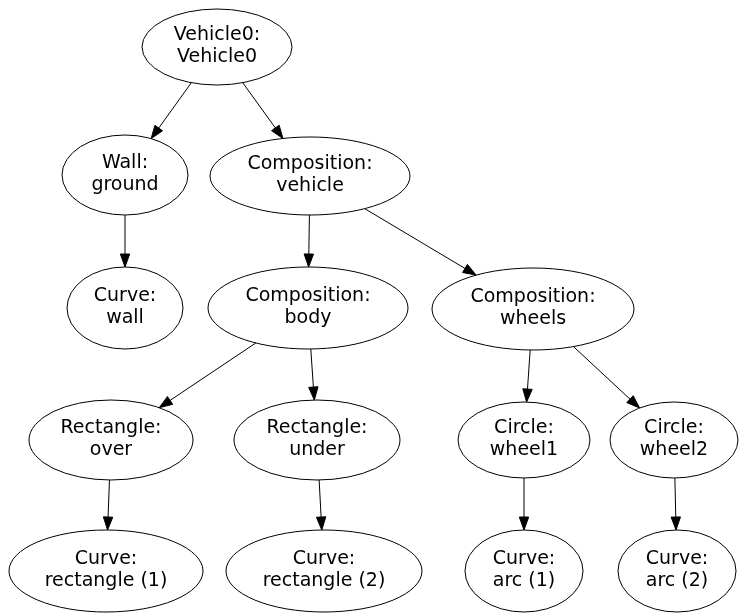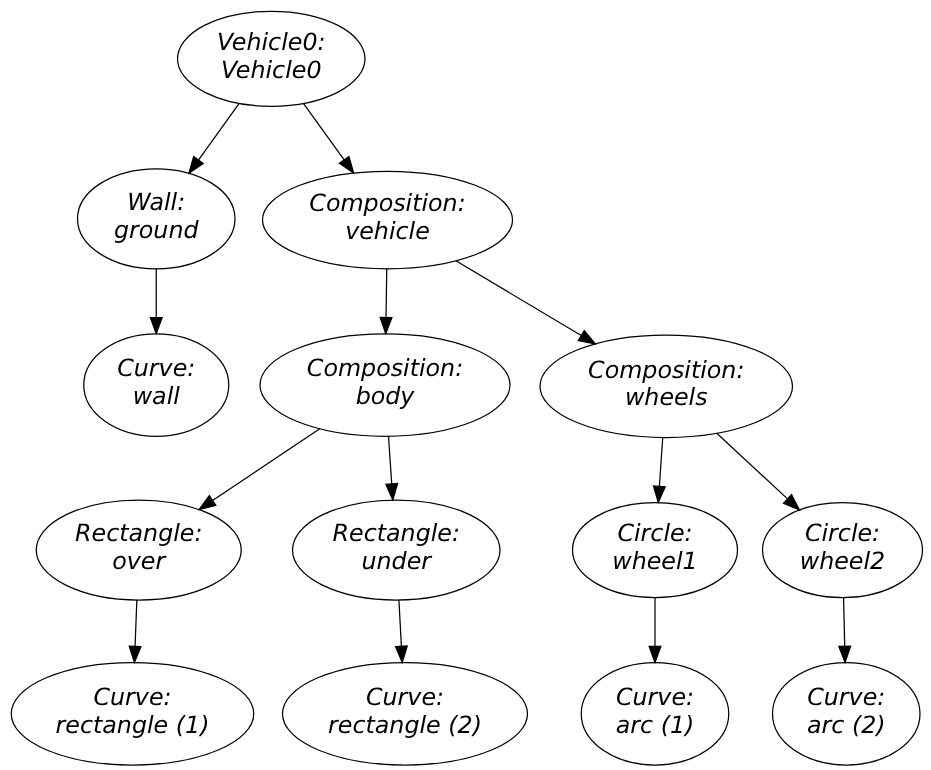--- a/index.html
+++ b/index.html
@@ -6,21 +6,20 @@
     margin: 0;
     padding: 0;
     background: #ffffff;
   }
   #canvas {
     position: relative;
     width: 745px;
     height: 616px;
     background: #ffffff;
     overflow: hidden;
-    font-style: italic;
   }
   svg {
     display: block;
   }
   text {
     font-family: "DejaVu Sans", "Liberation Sans", sans-serif;
   }
 </style>
 </head>
 <body>

